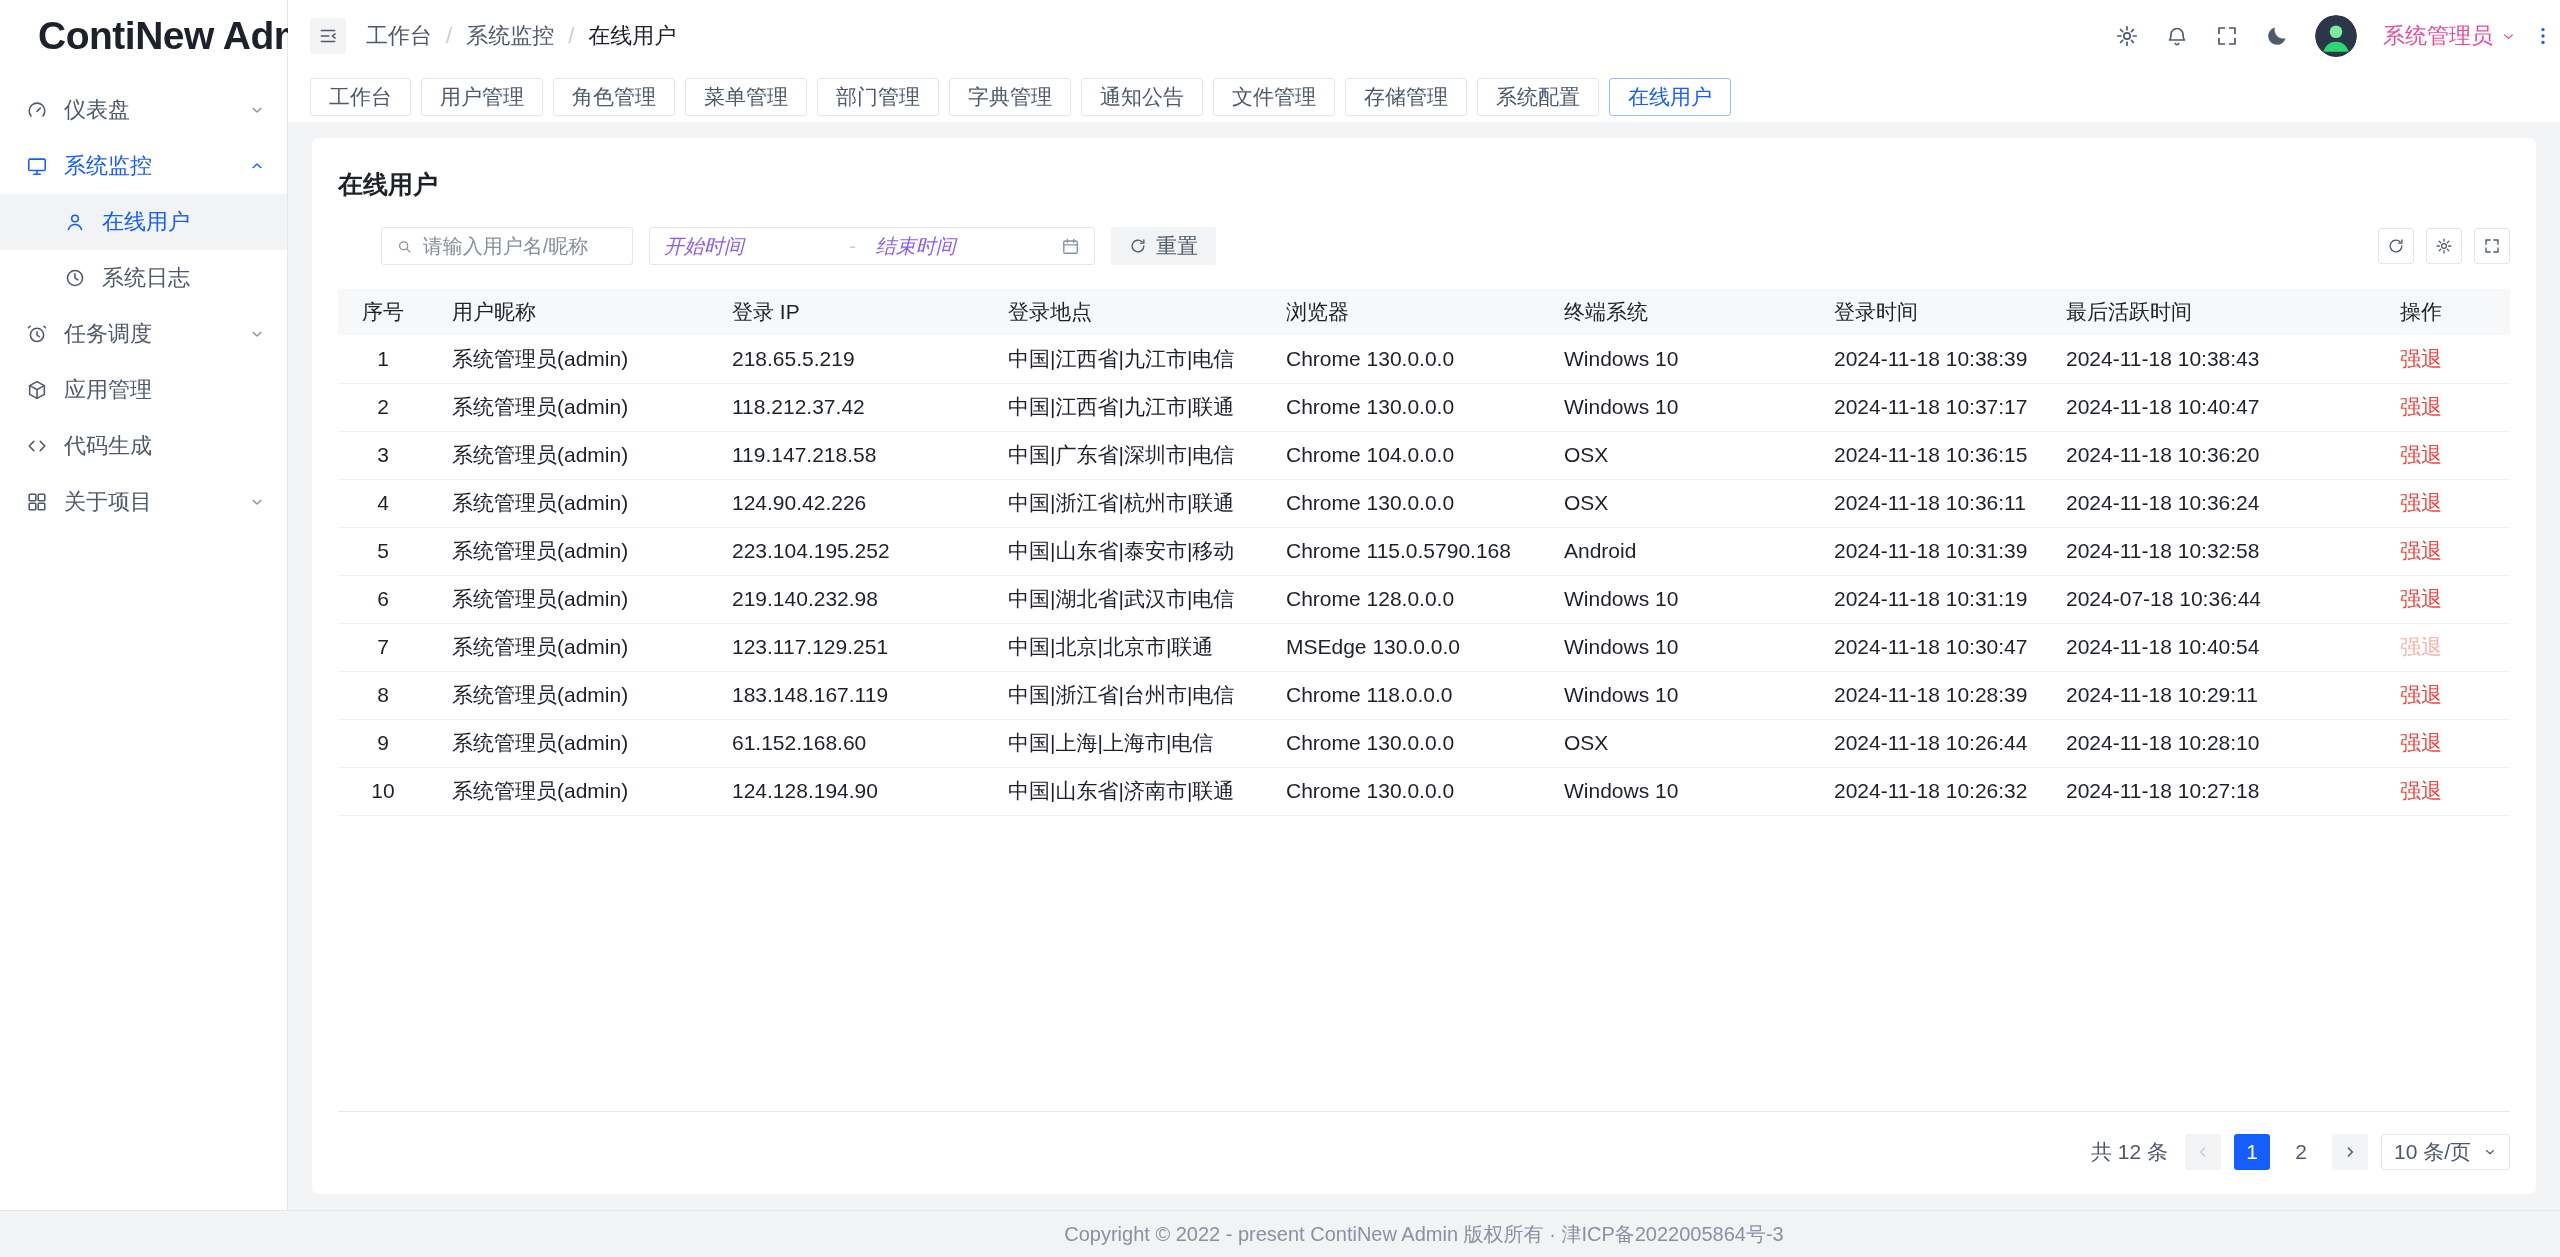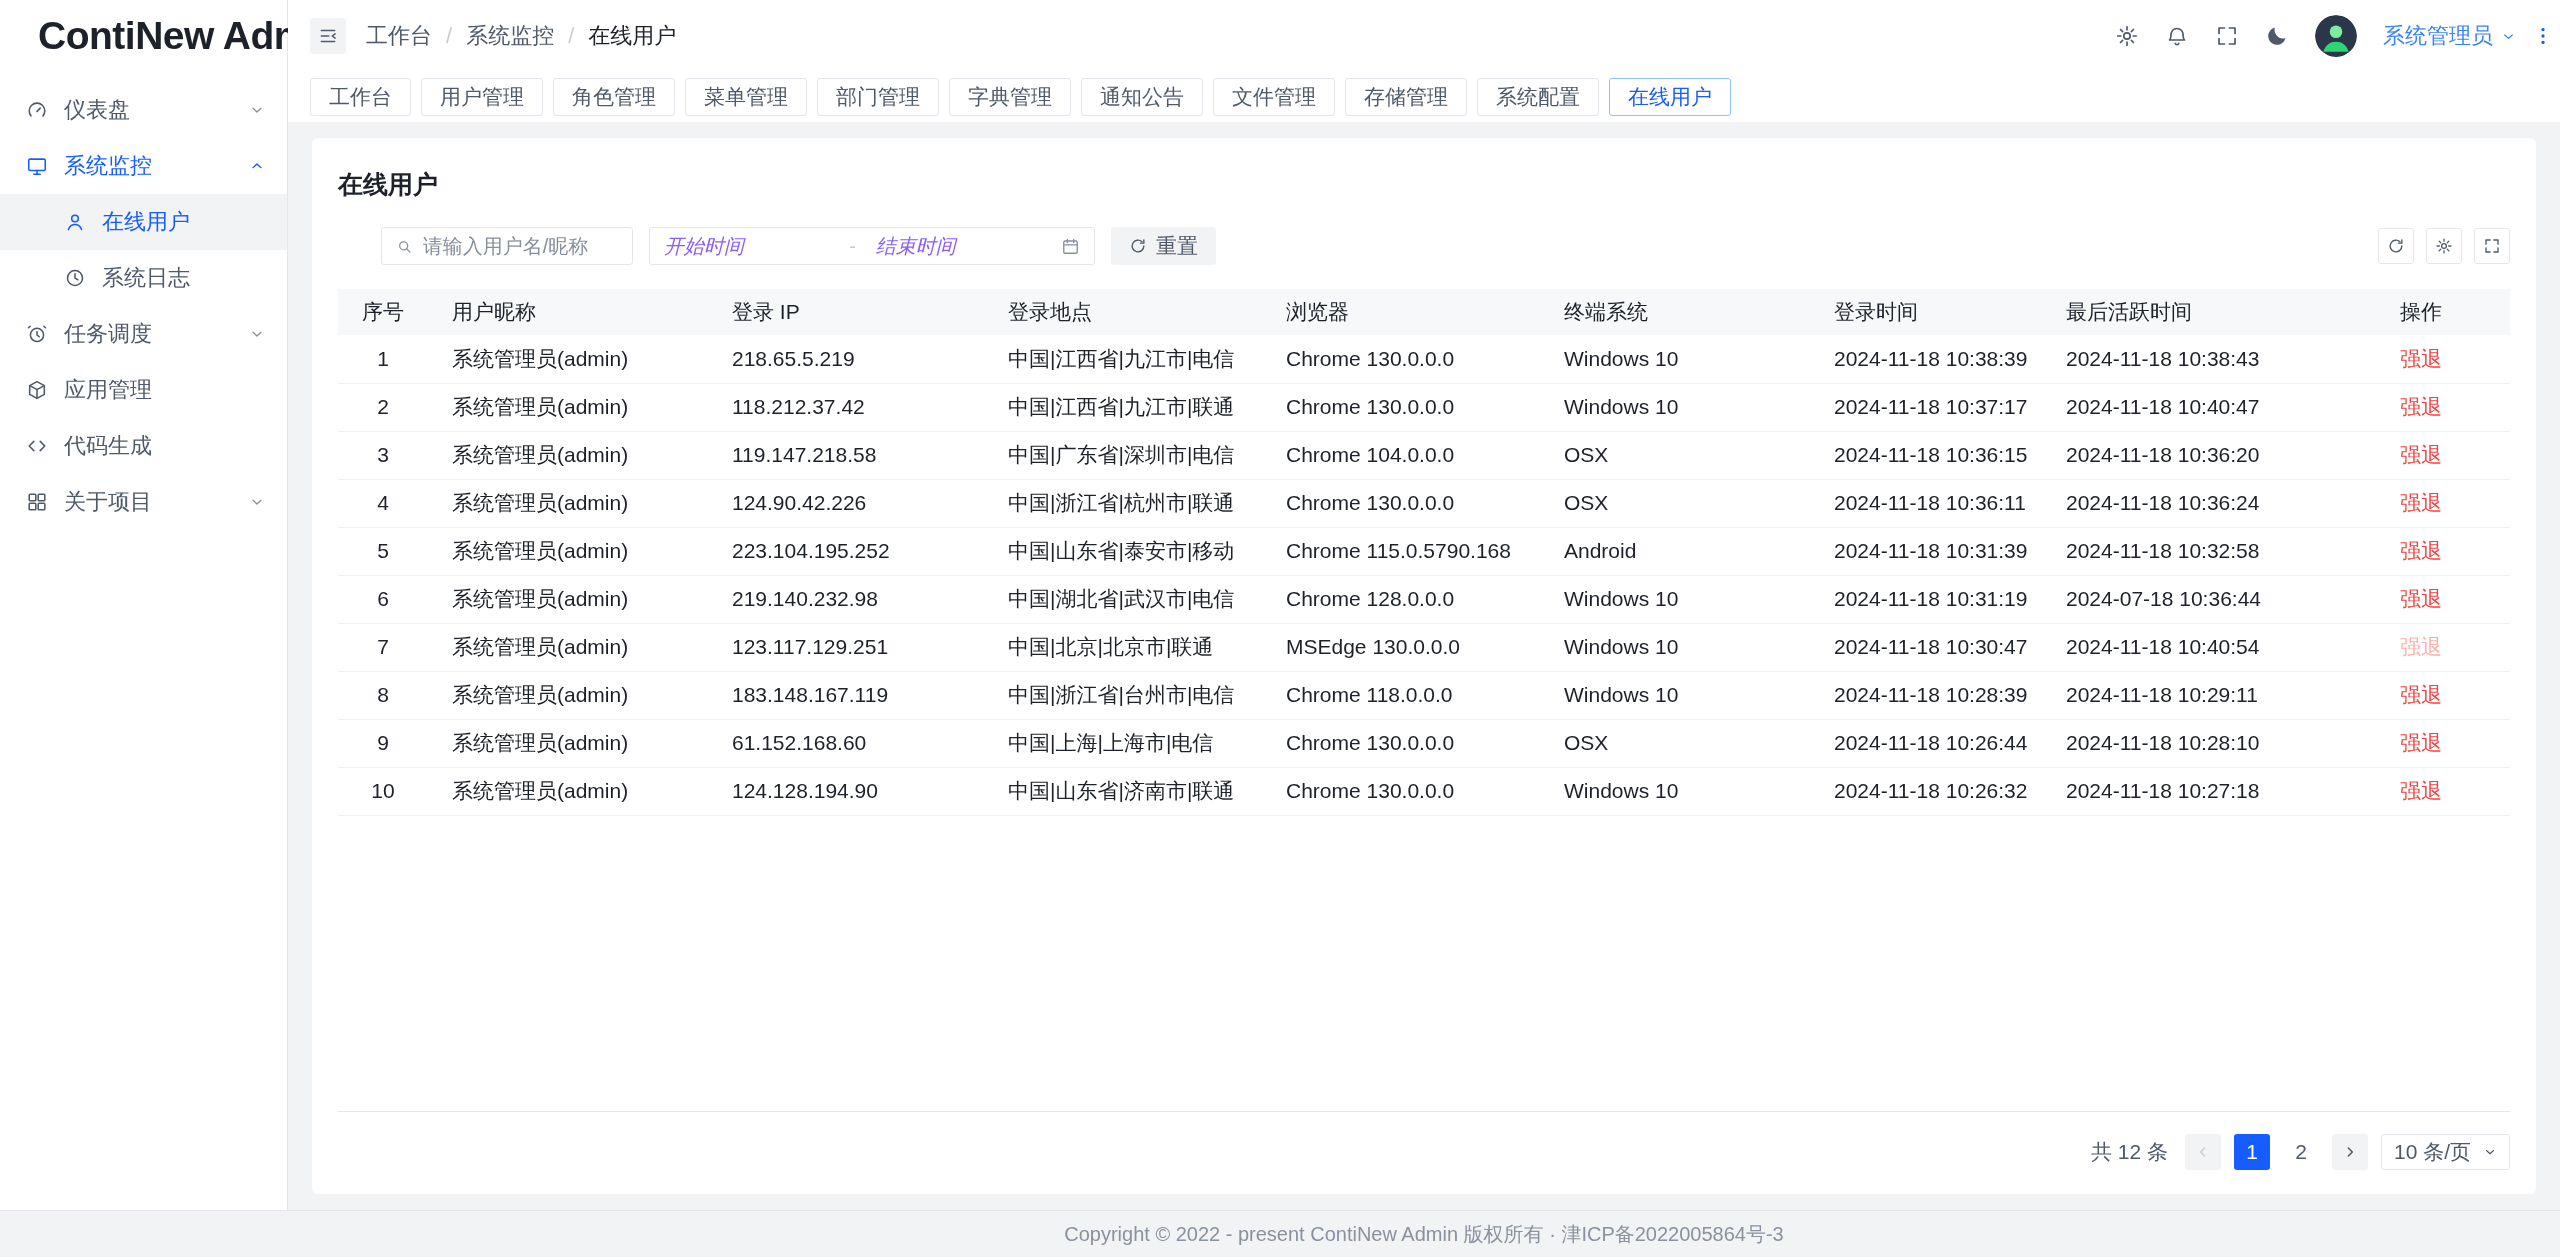--- a/index.html
+++ b/index.html
@@ -31,21 +31,21 @@
 
   .topbar { height:72px; background:#fff; display:flex; align-items:center; padding:0 44px 0 22px; position:relative; }
   .collapse-btn { width:36px; height:36px; border-radius:4px; background:#f2f3f5; color:#4e5969;
                   display:flex; align-items:center; justify-content:center; cursor:pointer; }
   .breadcrumb { display:flex; align-items:center; gap:14px; margin-left:20px; font-size:22px; color:#4e5969; }
   .breadcrumb .sep { color:#c9cdd4; }
   .breadcrumb .last { color:#1d2129; }
   .topbar-right { margin-left:auto; display:flex; align-items:center; gap:26px; }
   .icon-btn { color:#4e5969; cursor:pointer; display:flex; }
   .avatar { width:42px; height:42px; border-radius:50%; overflow:hidden; cursor:pointer; flex-shrink:0; }
-  .user-chip { display:flex; align-items:center; gap:8px; cursor:pointer; font-size:22px; color:#3b82f6; white-space:nowrap; }
+  .user-chip { display:flex; align-items:center; gap:8px; cursor:pointer; font-size:22px; color:#ec4899; white-space:nowrap; }
   .theme-dots { position:absolute; right:6px; top:50%; transform:translateY(-50%); color:#165dff; cursor:pointer; }
 
   
   .tabbar { height:50px; background:#fff; display:flex; align-items:center; gap:10px; padding:0 22px; }
   .tab { height:38px; display:flex; align-items:center; padding:0 18px; font-size:21px; color:#4e5969;
          background:#fff; border:1px solid #e5e6eb; border-radius:3px; cursor:pointer; white-space:nowrap; }
   .tab.active { color:#165dff; border-color:#94bfff; }
 
   
   .content { flex:1; padding:16px 24px; display:flex; flex-direction:column; min-height:0; }

